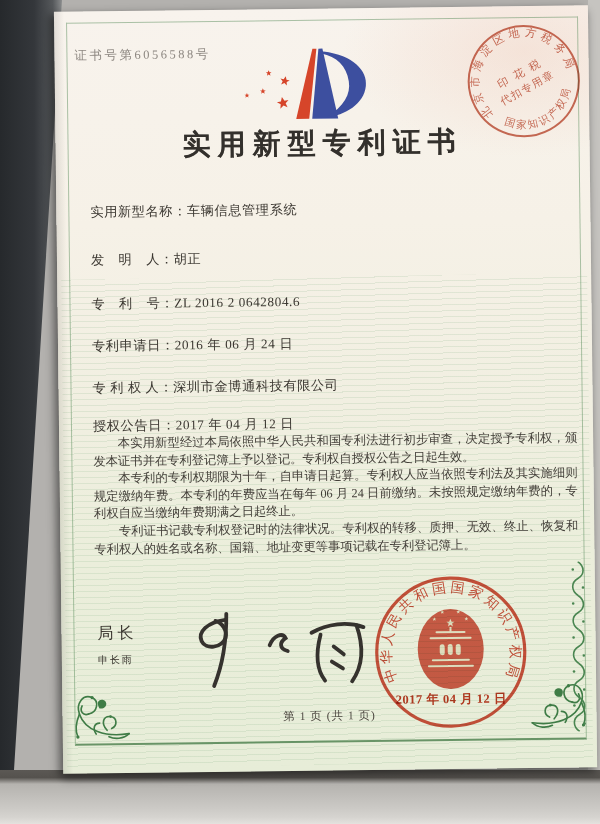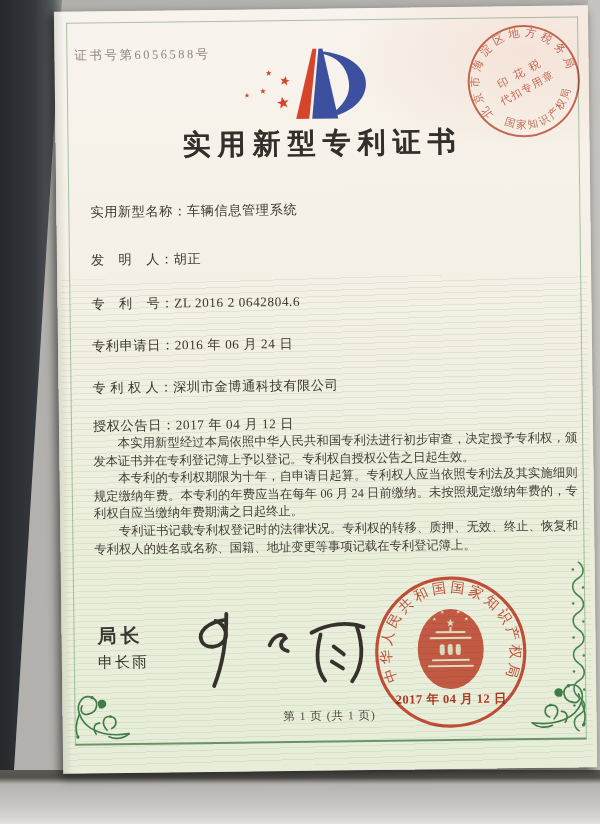--- a/index.html
+++ b/index.html
@@ -48,22 +48,22 @@
     font-size:28px;font-weight:600;letter-spacing:7px;color:#33302c;
     text-shadow:0 0 .6px rgba(50,45,40,.6);
   }
   .field{position:absolute;left:34px;font-size:13.2px;color:#3b3731;letter-spacing:.6px;white-space:nowrap;}
   .f0{top:192px}.f1{top:240px}.f2{top:284px}.f3{top:326px}.f4{top:368px}.f5{top:406px}
   .body-text{
     position:absolute;left:34px;right:16px;top:424px;
     font-size:12.3px;line-height:17.6px;color:#423e38;text-align:justify;
   }
   .body-text p{margin:0;text-indent:2em;}
-  .director-label{position:absolute;left:36px;top:612px;font-size:19px;letter-spacing:4px;color:#3b3731;font-weight:bold;}
-  .director-name{position:absolute;left:36px;top:642px;font-size:15px;letter-spacing:2px;color:#37332d;}
+  .director-label{position:absolute;left:36px;top:612px;font-size:16px;letter-spacing:4px;color:#3b3731;}
+  .director-name{position:absolute;left:36px;top:642px;font-size:10px;letter-spacing:2px;color:#37332d;}
   .signature{position:absolute;left:112px;top:596px;}
   .seal{position:absolute;left:310px;top:566px;mix-blend-mode:multiply;opacity:.92;}
   .seal-date{
     position:absolute;left:312px;top:684px;width:154px;text-align:center;
     font-size:12.5px;font-weight:bold;letter-spacing:.5px;color:#c23d25;mix-blend-mode:multiply;
   }
   .footer{
     position:absolute;left:0;right:0;top:700px;text-align:center;
     font-size:11.5px;letter-spacing:1px;color:#4c4740;
   }

